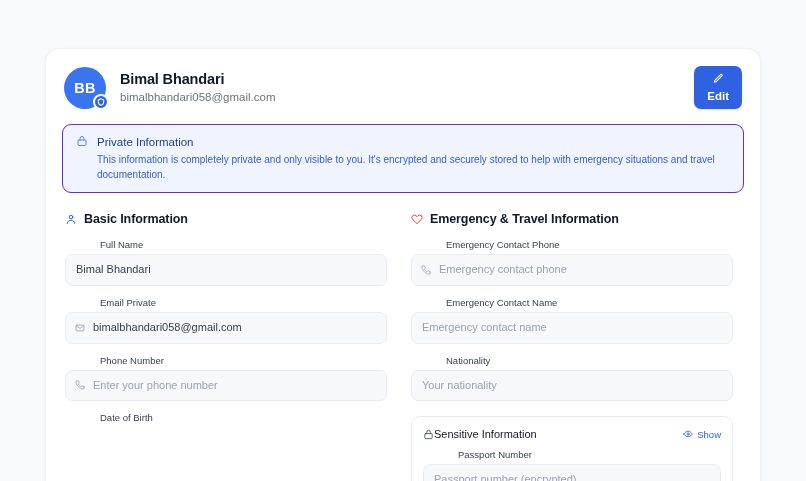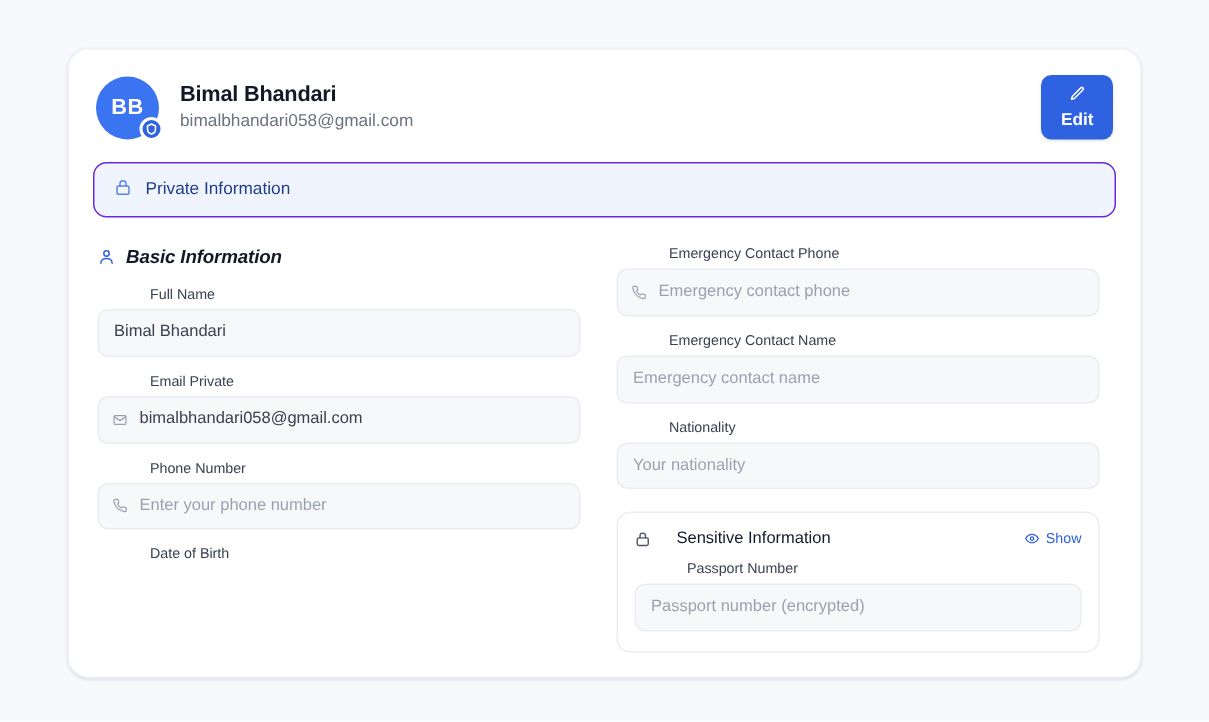--- a/index.html
+++ b/index.html
@@ -14,20 +14,21 @@
     background: #f7f9fc;
     font-family: "Liberation Sans", sans-serif;
     -webkit-font-smoothing: antialiased;
   }
 
   .page {
     position: relative;
     width: 806px;
     height: 435px;
     padding: 32px 45px 0 45px;
+    margin-top: 16px;
   }
 
   
   .card {
     background: #ffffff;
     border-radius: 14px;
     border: 1px solid #eef1f6;
     box-shadow: 0 1px 3px rgba(16,24,40,.06), 0 1px 2px rgba(16,24,40,.04);
     padding: 17px 16px 16px 16px;
   }
@@ -105,21 +106,21 @@
     padding: 0 3px;
   }
   .col { width: 322px; flex: 0 0 322px; }
 
   .section-head {
     display: flex; align-items: center; gap: 7px;
     margin-bottom: 13px;
   }
   .section-head svg { width: 12px; height: 12px; display: block; flex: 0 0 auto; }
   .section-title {
-    font-size: 12.5px; font-weight: bold; color: #111827; letter-spacing: -.1px; font-style: italic;
+    font-size: 12.5px; font-weight: bold; color: #111827; letter-spacing: -.1px;
   }
 
   .field { margin-bottom: 11px; }
   .field-label {
     display: block;
     font-size: 9.5px; color: #374151; margin-bottom: 4px; font-weight: normal; padding-left: 35px;
   }
   .input-wrap { position: relative; }
   .input-icon {
     position: absolute; left: 10px; top: 50%; transform: translateY(-50%);
@@ -150,21 +151,21 @@
     border: 1px solid #e9edf3;
     border-radius: 9px;
     background: #ffffff;
     padding: 11px 11px 13px 11px;
   }
   .sensitive-head {
     display: flex; align-items: center; justify-content: space-between;
     margin-bottom: 9px;
   }
   .sensitive-title {
-    display: flex; align-items: center; gap: 17px;
+    display: flex; align-items: center; gap: 0;
     font-size: 11px; color: #111827; font-weight: normal;
   }
   .sensitive-title svg { width: 11px; height: 11px; display: block; }
   .show-toggle {
     display: inline-flex; align-items: center; gap: 4px;
     background: none; border: none; padding: 0;
     color: #2f62e0; font-size: 9.5px;
     font-family: Liberation Sans, sans-serif;
     cursor: pointer;
   }
@@ -205,20 +206,21 @@
 
     <div class="private-banner">
       <span class="b-icon">
         <svg viewBox="0 0 24 24" fill="none" stroke="#5b84e8" stroke-width="2" stroke-linecap="round" stroke-linejoin="round">
           <rect x="4" y="10" width="16" height="11" rx="2"></rect>
           <path d="M8 10V7a4 4 0 018 0v3"></path>
         </svg>
       </span>
       <div>
         <div class="private-title">Private Information</div>
+        <div class="private-desc">This information is completely private and only visible to you. It's encrypted and securely stored to help with emergency situations and travel documentation.</div>
       </div>
     </div>
 
     <div class="columns">
 
       <div class="col">
         <div class="section-head">
           <span>
             <svg viewBox="0 0 24 24" fill="none" stroke="#2f62e0" stroke-width="2" stroke-linecap="round" stroke-linejoin="round">
               <circle cx="12" cy="8" r="3.6"></circle>
@@ -261,20 +263,28 @@
         </div>
 
 
         <div class="field">
           <label class="field-label">Date of Birth</label>
 
         </div>
       </div>
 
       <div class="col">
+        <div class="section-head">
+          <span>
+            <svg viewBox="0 0 24 24" fill="none" stroke="#ef4444" stroke-width="2" stroke-linecap="round" stroke-linejoin="round">
+              <path d="M20.8 5.6a5 5 0 00-7.1 0L12 7.3l-1.7-1.7a5 5 0 10-7.1 7.1L12 21.3l8.8-8.6a5 5 0 000-7.1z"></path>
+            </svg>
+          </span>
+          <span class="section-title">Emergency &amp; Travel Information</span>
+        </div>
 
         <div class="field">
           <label class="field-label">Emergency Contact Phone</label>
           <div class="input-wrap">
             <span class="input-icon">
               <svg viewBox="0 0 24 24" fill="none" stroke="#9aa2b1" stroke-width="2" stroke-linecap="round" stroke-linejoin="round">
                 <path d="M22 16.9v3a2 2 0 01-2.2 2 19.8 19.8 0 01-8.6-3.1 19.5 19.5 0 01-6-6A19.8 19.8 0 012.1 4.2 2 2 0 014.1 2h3a2 2 0 012 1.7c.1 1 .4 1.9.7 2.8a2 2 0 01-.5 2.1L8.1 9.9a16 16 0 006 6l1.3-1.3a2 2 0 012.1-.4c.9.3 1.8.6 2.8.7a2 2 0 011.7 2z"></path>
               </svg>
             </span>
             <input class="input with-icon" type="text" placeholder="Emergency contact phone" style="">

